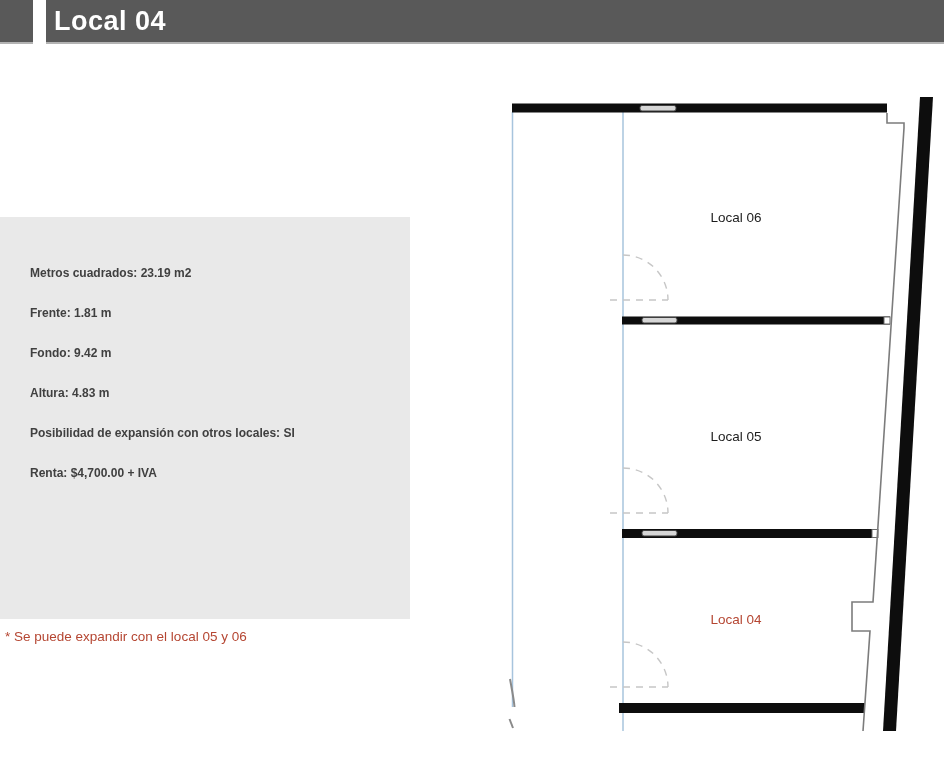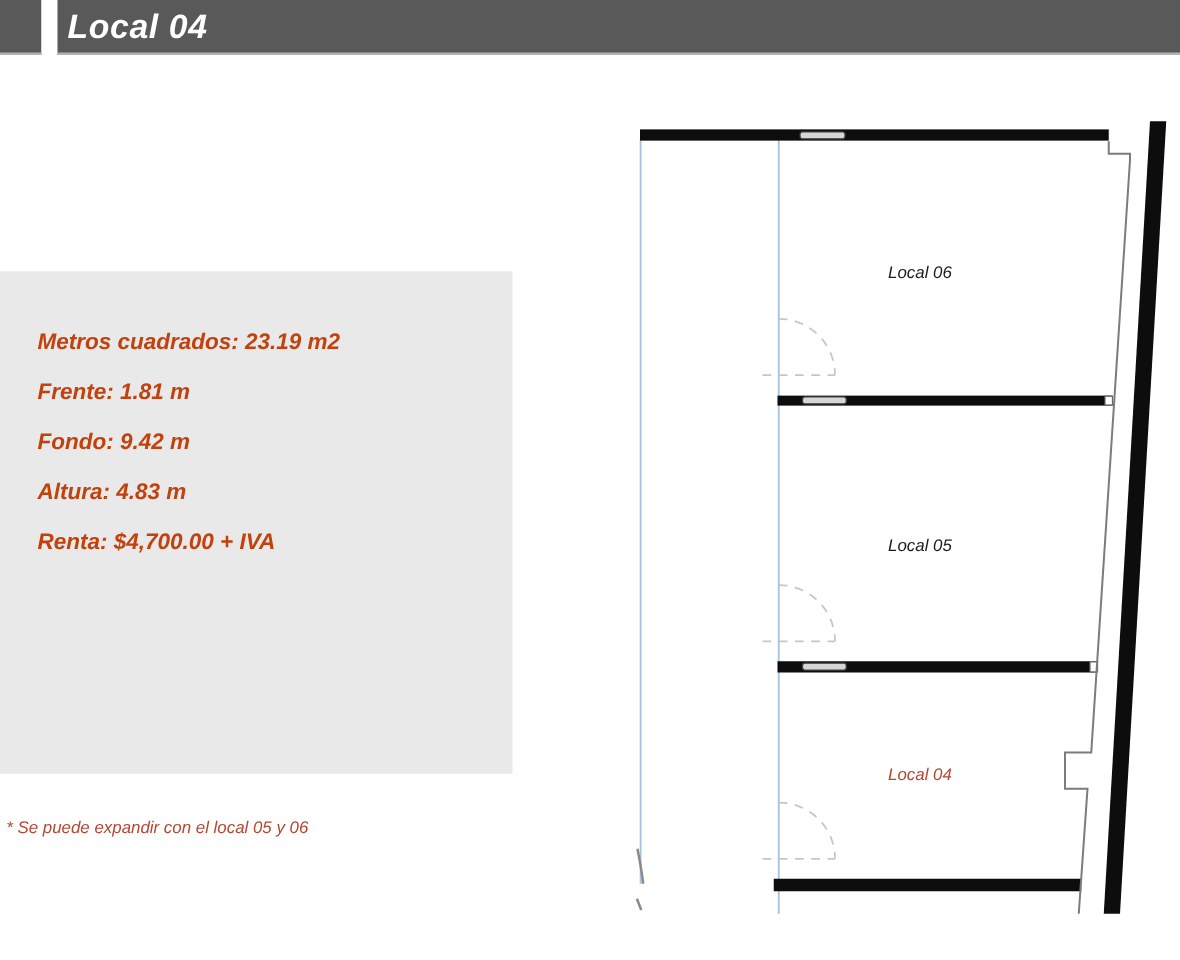--- a/index.html
+++ b/index.html
@@ -7,21 +7,20 @@
     padding: 0;
     background: #ffffff;
     font-family: "Liberation Sans", sans-serif;
   }
   .stage {
     position: relative;
     width: 944px;
     height: 768px;
     background: #ffffff;
     overflow: hidden;
-    font-style: italic;
   }
 
   
   .titlebar-square {
     position: absolute;
     left: 0; top: 0;
     width: 33px; height: 42px;
     background: #595959;
     border-bottom: 2px solid #b3b3b3;
   }
@@ -46,30 +45,30 @@
   .info-panel {
     position: absolute;
     left: 0; top: 217px;
     width: 410px; height: 402px;
     background: #e9e9e9;
     box-sizing: border-box;
     padding: 45px 52px 0 30px;
   }
   .info-panel p {
     margin: 0 0 18px 0;
-    font-size: 18px;
+    font-size: 12px;
     font-weight: bold;
     line-height: 22px;
-    color: #c2410c;
+    color: #404040;
   }
 
   
   .footnote {
     position: absolute;
-    left: 5px; top: 654px;
+    left: 5px; top: 629px;
     margin: 0;
     font-size: 13.5px;
     color: #b54632;
   }
 
   
   .plan {
     position: absolute;
     left: 0; top: 0;
     width: 944px; height: 768px;
@@ -96,20 +95,21 @@
   <div class="titlebar-square"></div>
   <div class="titlebar-main">
     <h1>Local 04</h1>
   </div>
 
   <section class="info-panel">
     <p>Metros cuadrados: 23.19 m2</p>
     <p>Frente: 1.81 m</p>
     <p>Fondo: 9.42 m</p>
     <p>Altura: 4.83 m</p>
+    <p>Posibilidad de expansión con otros locales: SI</p>
     <p>Renta: $4,700.00 + IVA</p>
   </section>
 
   <p class="footnote">* Se puede expandir con el local 05 y 06</p>
 
   <svg class="plan" viewBox="0 0 944 768">
 
     <line class="guide" x1="512.5" y1="112" x2="512.5" y2="707"></line>
     <line class="guide" x1="623" y1="112" x2="623" y2="731"></line>
 

